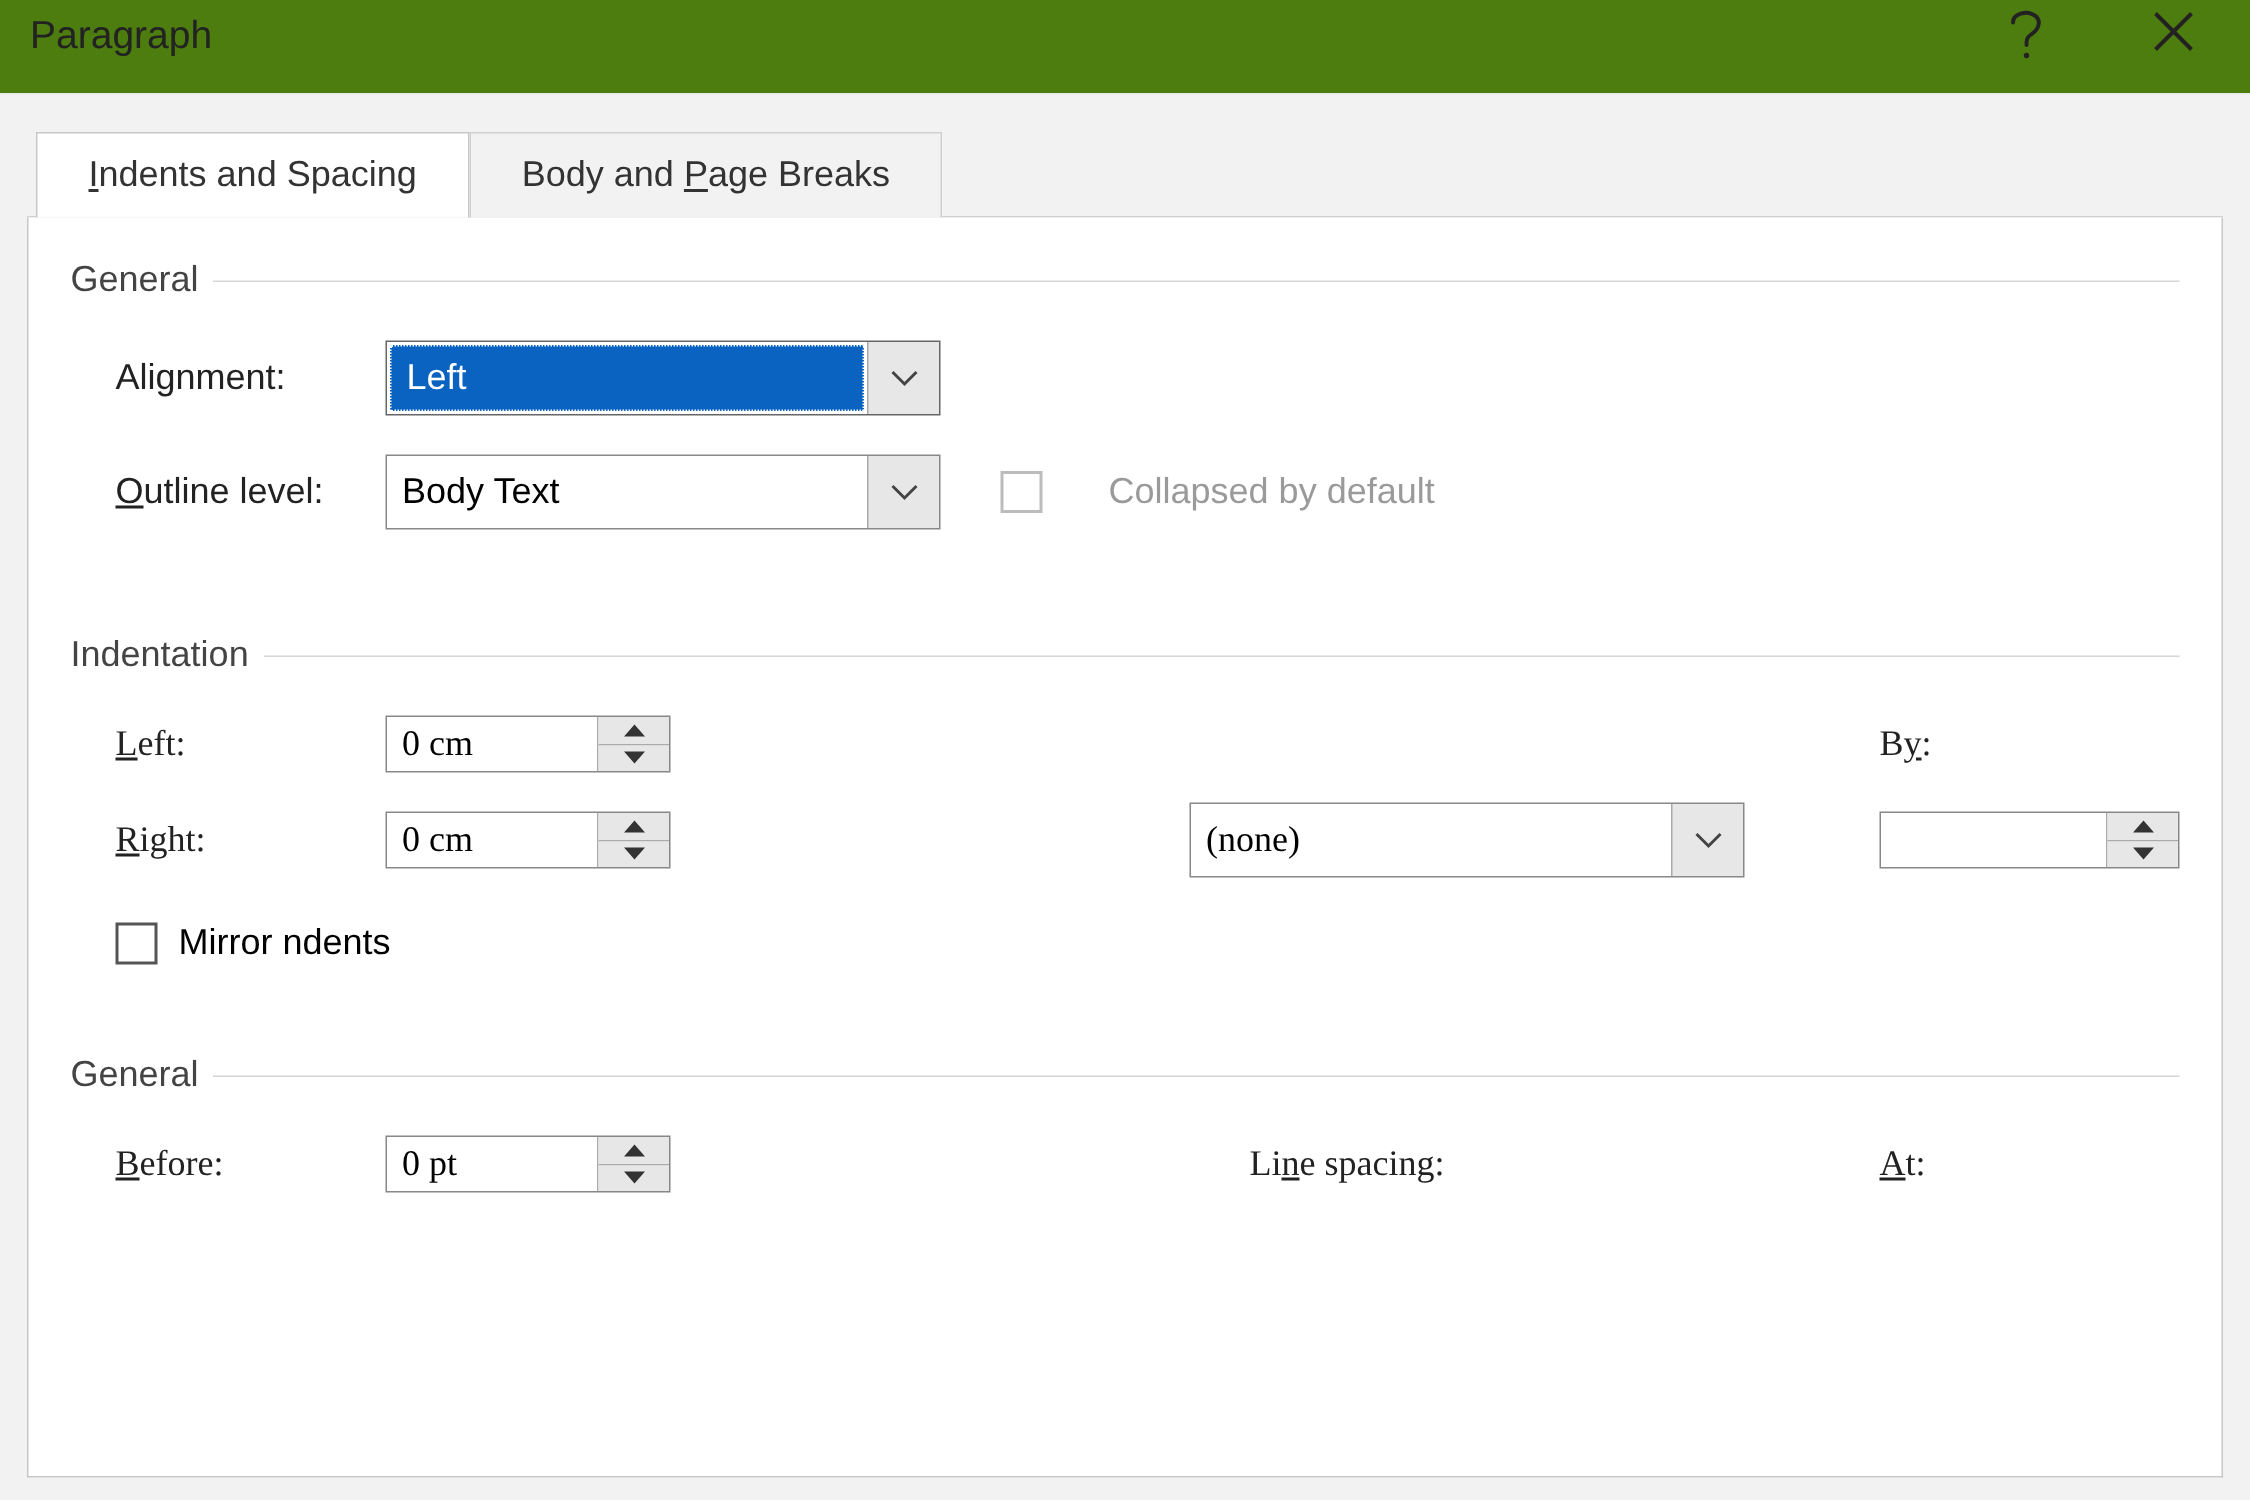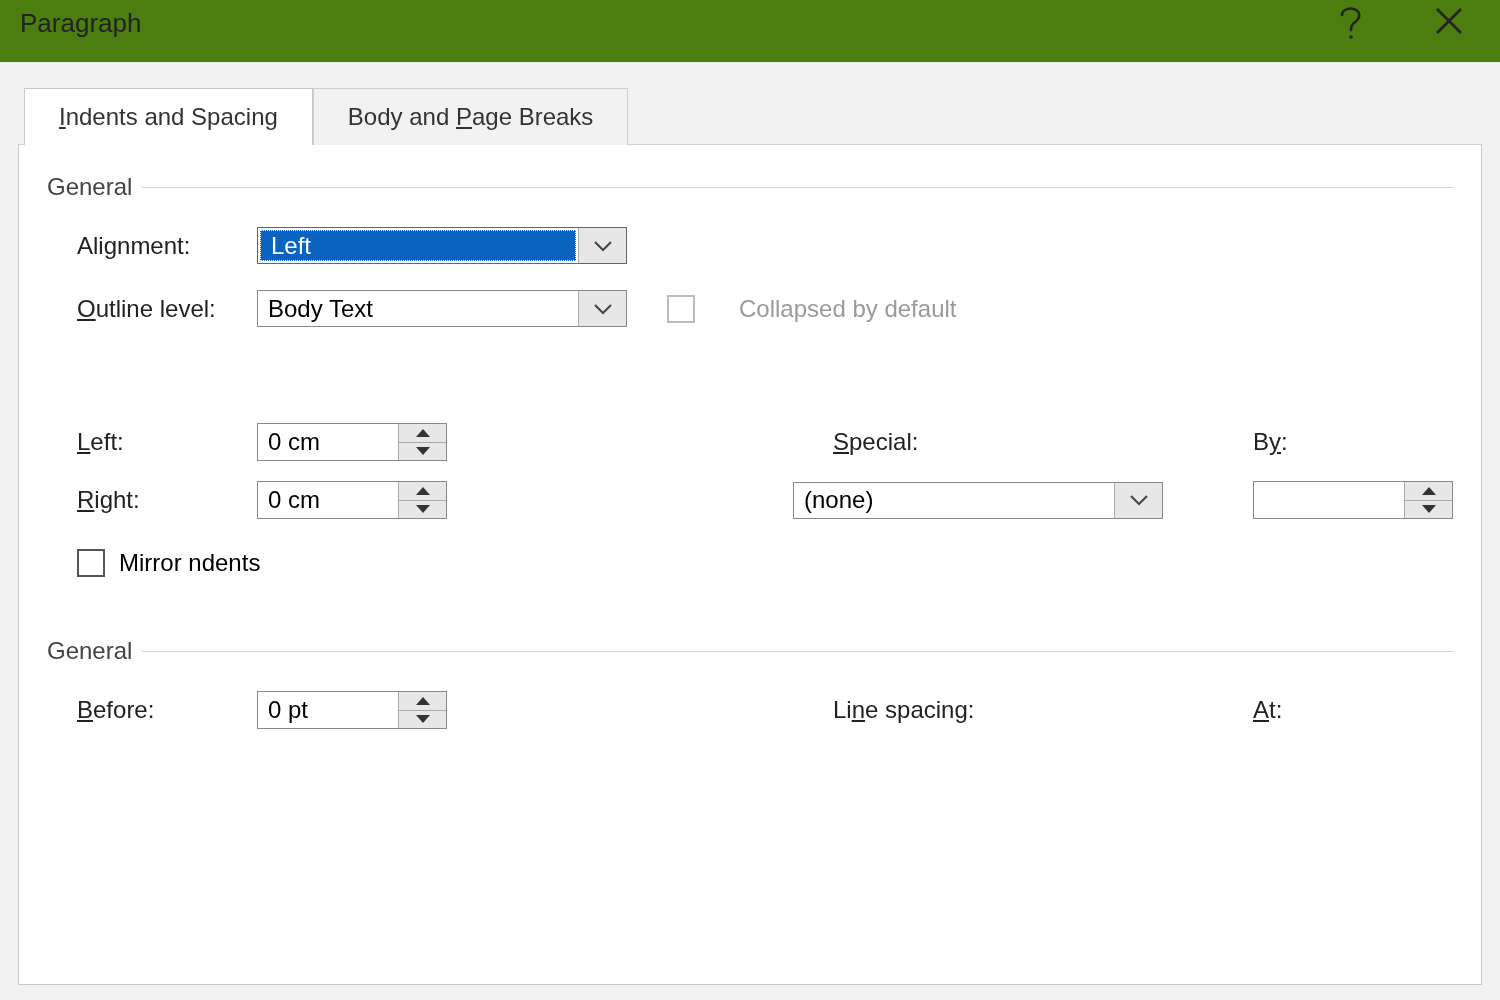--- a/index.html
+++ b/index.html
@@ -87,21 +87,21 @@
   }
   .label {
     width: 210px;
     padding-left: 30px;
     color:#222;
   }
   .label .ul { text-decoration: underline; }
   .combo {
     display:flex;
     border:1px solid #888;
-    height:37px;
+    height:50px;
     background:#fff;
   }
   .combo.sel {
     border:1px solid #666;
   }
   .combo .slot {
     flex:1;
     display:flex;
     align-items:center;
     padding: 0 10px;
@@ -162,20 +162,21 @@
     border:2px solid #555;
     background:#fff;
   }
   .disabled { color:#9a9a9a; }
   .disabled .box { border-color:#bcbcbc; }
   .col2 {
     display:flex;
     gap:40px;
     align-items:center;
     margin-top:26px;
+    font-family:Liberation Serif, serif;
   }
   .col2 .c1 { display:flex; align-items:center; }
   .hdrlabel {
     color:#222;
     font-size:24px;
   }
   .hdrlabel .ul { text-decoration: underline; }
 </style>
 </head>
 <body>
@@ -241,20 +242,24 @@
             </svg>
         </div>
       </div>
       <div class="chk disabled" style="margin-left:40px;gap:44px;">
         <div class="box"></div>
         <span>Collapsed by default</span>
       </div>
     </div>
 
     <div style="height:70px"></div>
+    <div class="group-title">
+      <span>Indentation</span>
+      <div class="line"></div>
+    </div>
 
     <div class="col2">
       <div class="c1">
         <div class="label">
           <span></span><span class="ul">L</span><span>eft:</span>
         </div>
         <div class="spinner" style="width:190px;">
           <div class="slot">0 cm</div>
           <div class="btns">
             <div>
@@ -264,23 +269,20 @@
               </div>
             <div>
                 <svg width="16" height="10" viewBox="0 0 16 10">
                   <polygon points="1,1 15,1 8,9" fill="#333"></polygon>
                 </svg>
               </div>
           </div>
         </div>
       </div>
       <div style="flex:1"></div>
-      <div style="width:380px;" class="hdrlabel">
-        <span></span><span class="ul">S</span><span>pecial:</span>
-      </div>
       <div style="width:200px;" class="hdrlabel">
         <span>B</span><span class="ul">y</span><span>:</span>
       </div>
     </div>
 
     <div class="col2" style="margin-top:20px;">
       <div class="c1">
         <div class="label">
           <span></span><span class="ul">R</span><span>ight:</span>
         </div>

